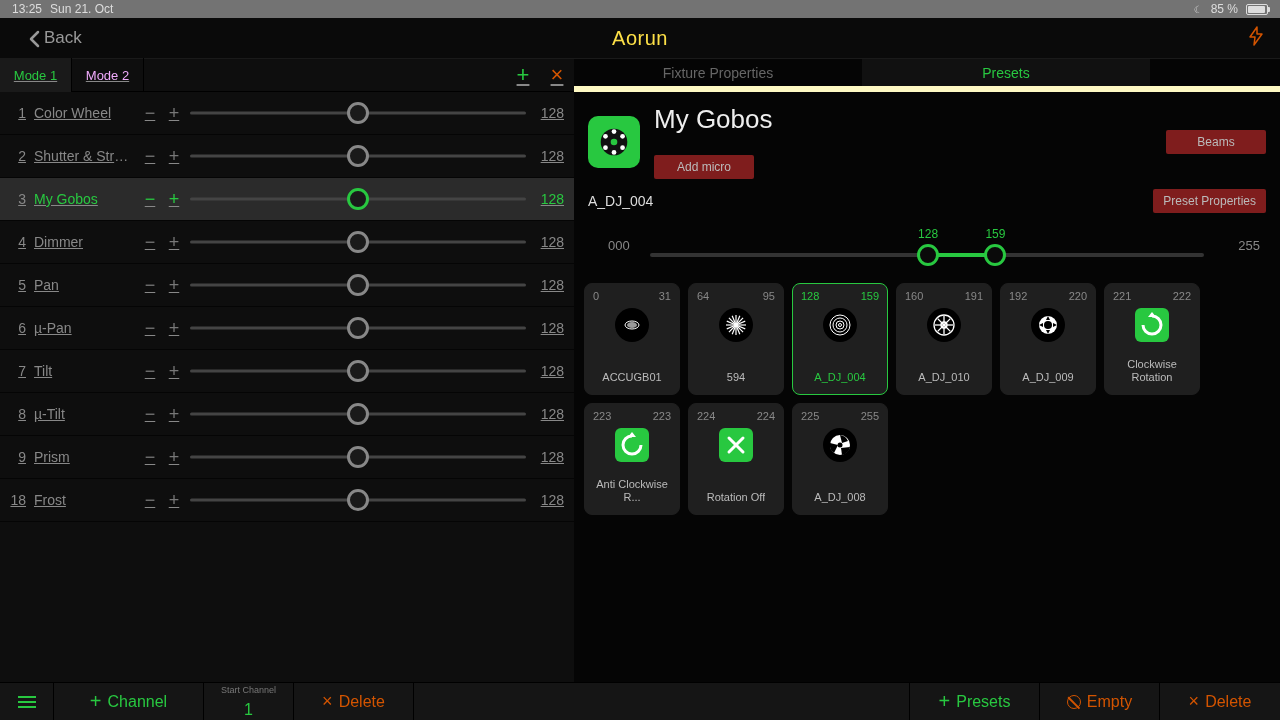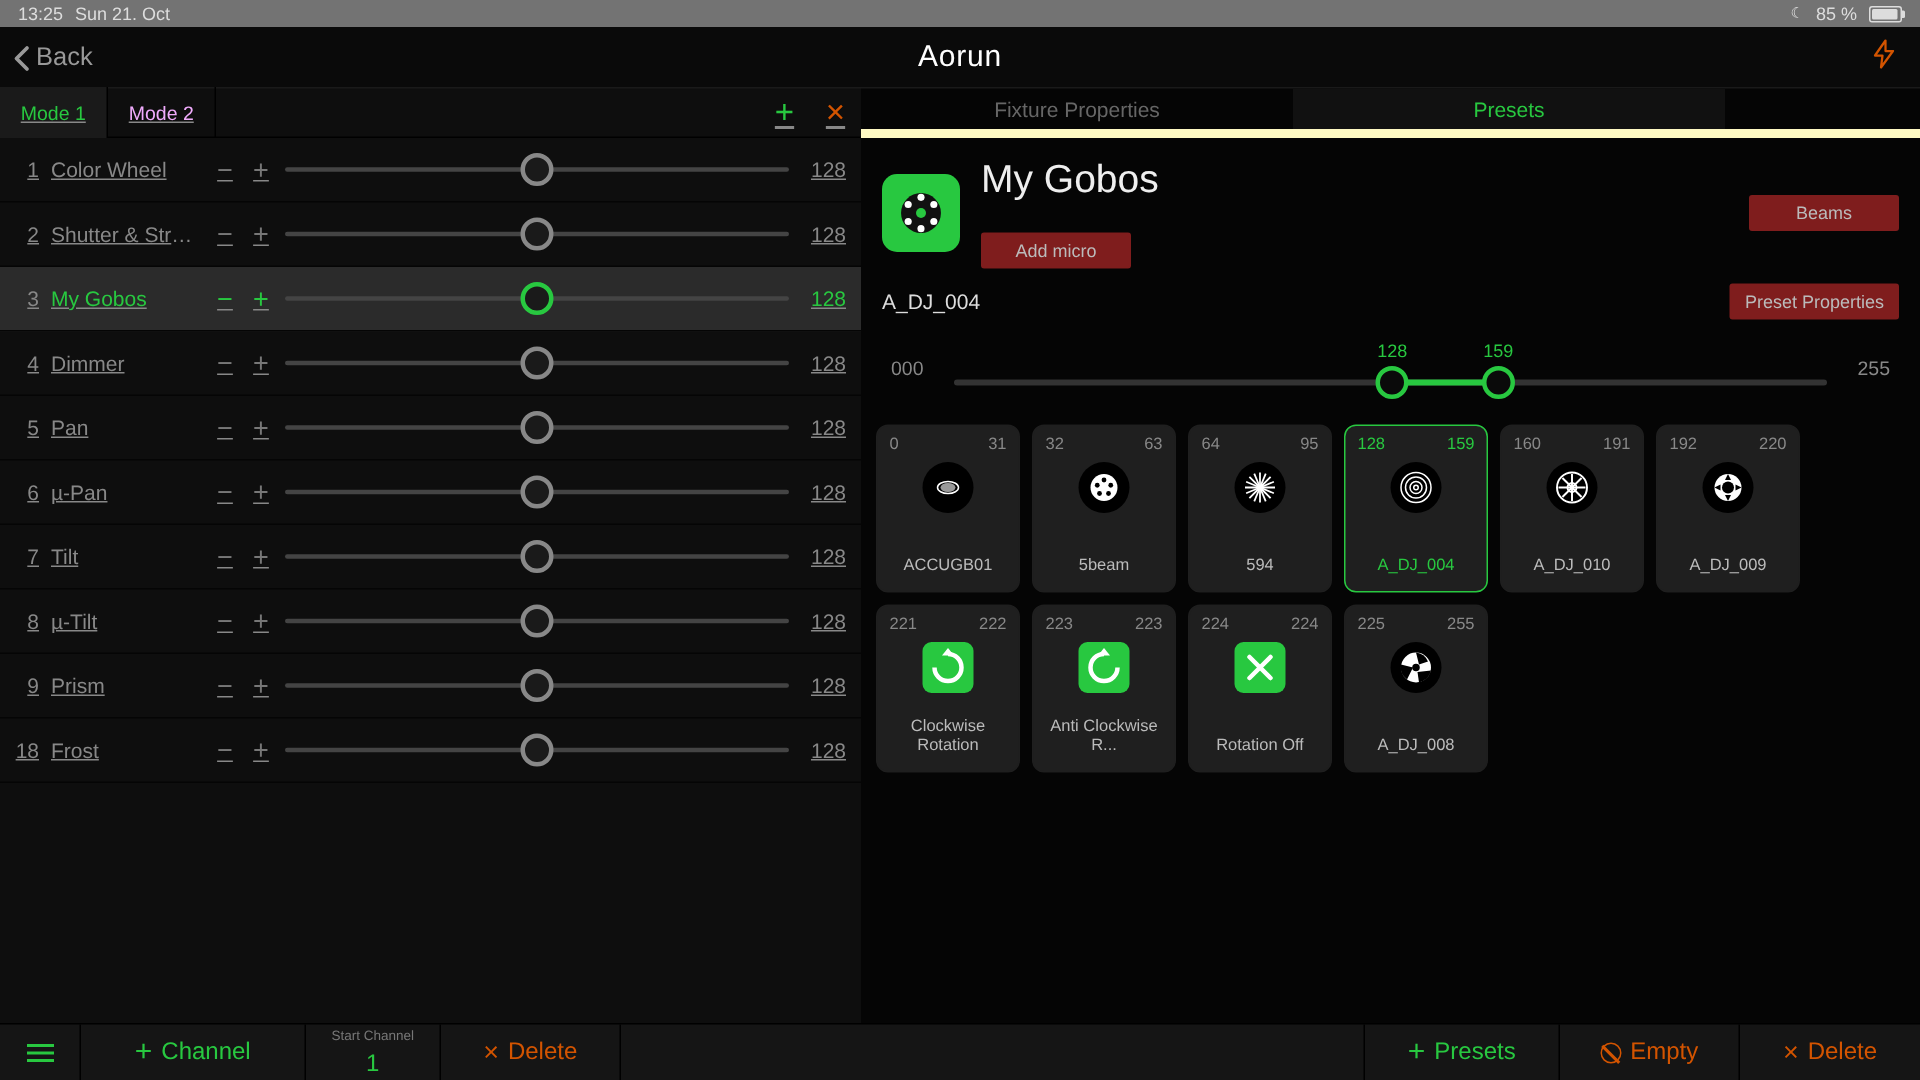--- a/index.html
+++ b/index.html
@@ -8,22 +8,22 @@
 
 .status-bar { height: 18px; display: flex; justify-content: space-between; align-items: center; padding: 0 12px; font-size: 12px; color: #ddd; background: #737373; }
 .status-left, .status-right { display: flex; gap: 8px; align-items: center; }
 .battery-ic { width: 22px; height: 11px; border: 1px solid #ddd; border-radius: 2px; position: relative; }
 .battery-ic::after { content: ""; position: absolute; right: -3px; top: 2px; width: 2px; height: 5px; background: #ddd; border-radius: 0 1px 1px 0; }
 .battery-ic .fill { position: absolute; left: 1px; top: 1px; bottom: 1px; width: 85%; background: #ddd; border-radius: 1px; }
 .moon-ic { font-size: 10px; }
 
 
 .nav-bar { height: 40px; display: flex; align-items: center; position: relative; background: #0a0a0a; }
-.back-btn { display: flex; align-items: flex-end; gap: 4px; padding-left: 8px; color: #999; font-size: 17px; font-weight: 400; }
-.nav-title { position: absolute; left: 50%; transform: translateX(-50%); color: #ffffff; font-size: 20px; font-weight: 200; letter-spacing: 0.5px;}
+.back-btn { display: flex; align-items: flex-end; gap: 4px; padding-left: 28px; color: #999; font-size: 17px; font-weight: 400; }
+.nav-title { position: absolute; left: 50%; transform: translateX(-50%); color: #fde047; font-size: 20px; font-weight: 200; letter-spacing: 0.5px;}
 .lightning { position: absolute; right: 16px; color: #d35400; font-size: 18px; }
 
 
 .main { display: flex; height: 624px; }
 .panel-left { width: 574px; background: #0e0e0e; display: flex; flex-direction: column; text-decoration: underline; }
 .panel-right { width: 706px; background: #050505; display: flex; flex-direction: column; }
 
 
 .mode-tabs { display: flex; align-items: center; height: 34px; border-top: 1px solid #1a1a1a; border-bottom: 1px solid #000; }
 .mode-tab { width: 72px; height: 34px; display: flex; align-items: center; justify-content: center; font-size: 13px; border-right: 1px solid #000; }
@@ -65,21 +65,21 @@
 .preset-title { color: #eee; font-size: 26px; font-weight: 200; }
 .preset-sub-btns { display: flex; flex-direction: column; gap: 6px; align-items: flex-end; }
 .gray-btn { background: #7f1d1d; color: #bbb; font-size: 12px; padding: 5px 10px; border-radius: 2px; min-width: 100px; text-align: center; }
 .add-micro { display: inline-block; margin-top: 20px; }
 
 .sel-row { display: flex; align-items: center; justify-content: space-between; padding: 4px 14px 6px; }
 .sel-name { color: #ddd; font-size: 14px; }
 
 
 .range-wrap { display: flex; align-items: center; gap: 12px; padding: 6px 20px 14px; }
-.range-lim { color: #888; font-size: 13px; width: 30px; }
+.range-lim { color: #888; font-size: 13px; width: 30px; margin-left: 14px; }
 .range-lim.r { text-align: right; }
 .range-track-wrap { flex: 1; position: relative; height: 40px; }
 .range-track { position: absolute; top: 28px; left: 0; right: 0; height: 4px; background: #333; border-radius: 2px; }
 .range-fill { position: absolute; top: 28px; height: 4px; background: #28c840; border-radius: 2px; }
 .range-thumb { position: absolute; top: 30px; width: 22px; height: 22px; border-radius: 50%; background: #0a0a0a; border: 3px solid #28c840; transform: translate(-50%, -50%); }
 .range-label { position: absolute; top: 2px; transform: translateX(-50%); color: #28c840; font-size: 12px; }
 
 
 .preset-grid { padding: 4px 10px; display: flex; flex-wrap: wrap; gap: 8px; overflow-y: auto; flex: 1; align-content: flex-start; }
 .p-card { width: 96px; height: 112px; background: #1f1f1f; border-radius: 8px; border: 1px solid #1f1f1f; display: flex; flex-direction: column; align-items: center; padding: 6px 4px; position: relative; }
@@ -325,39 +325,20 @@
           <div class="p-ic">
             <svg width="22" height="22" viewBox="0 0 22 22">
               <ellipse cx="11" cy="11" rx="7" ry="4" fill="none" stroke="#fff" stroke-width="1"></ellipse>
               <ellipse cx="11" cy="11" rx="5" ry="3" fill="#fff" opacity="0.6"></ellipse>
             </svg>
           </div>
           <div class="p-label">ACCUGB01</div>
         </div>
         <div class="p-card">
           <div class="p-range">
-            <span>32</span>
-            <span>63</span>
-          </div>
-          <div class="p-ic">
-            <svg width="22" height="22" viewBox="0 0 22 22">
-              <circle cx="11" cy="11" r="9" fill="#fff"></circle>
-              <g fill="#000">
-                <circle cx="11" cy="6" r="1.6"></circle>
-                <circle cx="15.5" cy="9.5" r="1.6"></circle>
-                <circle cx="14" cy="15" r="1.6"></circle>
-                <circle cx="8" cy="15" r="1.6"></circle>
-                <circle cx="6.5" cy="9.5" r="1.6"></circle>
-              </g>
-            </svg>
-          </div>
-          <div class="p-label">5beam</div>
-        </div>
-        <div class="p-card">
-          <div class="p-range">
             <span>64</span>
             <span>95</span>
           </div>
           <div class="p-ic">
             <svg width="24" height="24" viewBox="0 0 24 24">
               <g stroke="#fff" stroke-width="1.2" fill="none">
                 <line x1="12" y1="12" x2="22" y2="12"></line>
                 <line x1="12" y1="12" x2="21.238795325112868" y2="15.826834323650898"></line>
                 <line x1="12" y1="12" x2="19.071067811865476" y2="19.071067811865476"></line>
                 <line x1="12" y1="12" x2="15.826834323650898" y2="21.238795325112868"></line>

